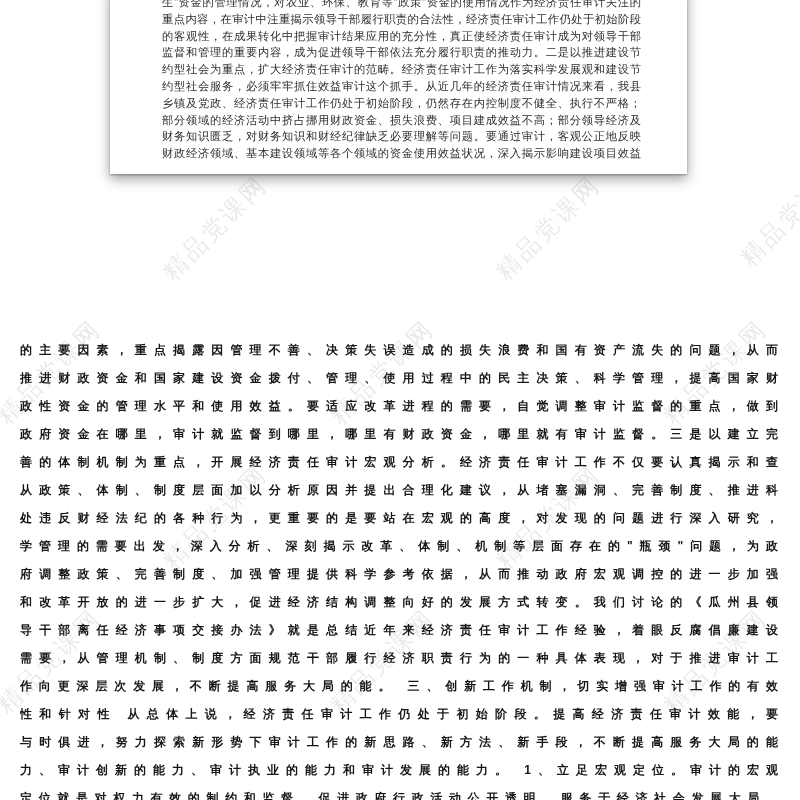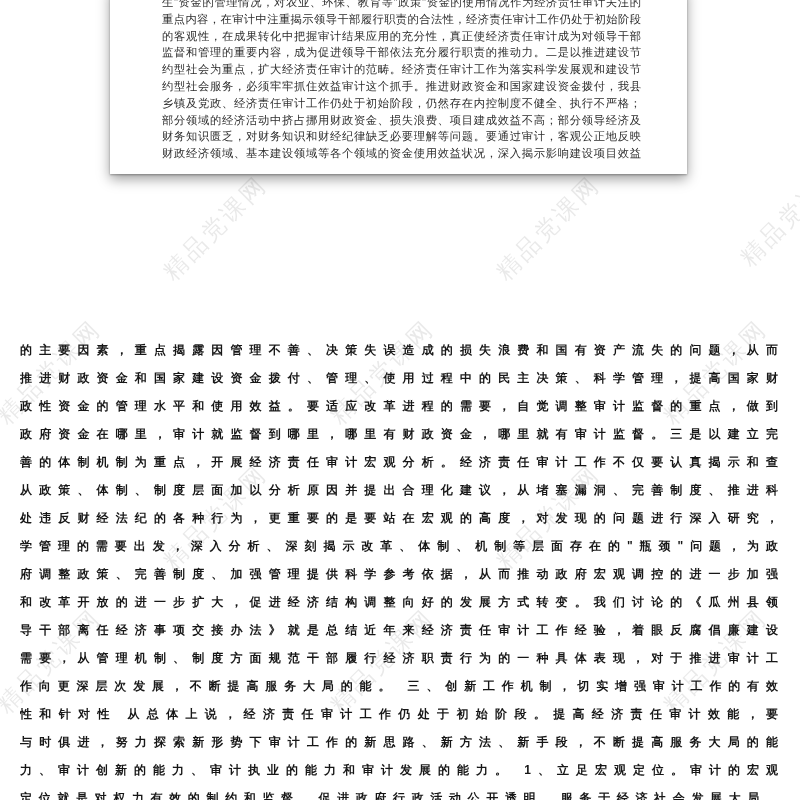--- a/index.html
+++ b/index.html
@@ -102,21 +102,21 @@
     <span class="wm" style="left:715px; top:661px;">精品党课网</span>
   </div>
 
   <div class="page-card">
     <div class="page-card-text">
       <div class="card-line">生"资金的管理情况，对农业、环保、教育等"政策"资金的使用情况作为经济责任审计关注的</div>
       <div class="card-line">重点内容，在审计中注重揭示领导干部履行职责的合法性，经济责任审计工作仍处于初始阶段</div>
       <div class="card-line">的客观性，在成果转化中把握审计结果应用的充分性，真正使经济责任审计成为对领导干部</div>
       <div class="card-line">监督和管理的重要内容，成为促进领导干部依法充分履行职责的推动力。二是以推进建设节</div>
       <div class="card-line">约型社会为重点，扩大经济责任审计的范畴。经济责任审计工作为落实科学发展观和建设节</div>
-      <div class="card-line">约型社会服务，必须牢牢抓住效益审计这个抓手。推进财政资金和国家建设资金拨付，我县</div>
+      <div class="card-line">约型社会服务，必须牢牢抓住效益审计这个抓手。从近几年的经济责任审计情况来看，我县</div>
       <div class="card-line">乡镇及党政、经济责任审计工作仍处于初始阶段，仍然存在内控制度不健全、执行不严格；</div>
       <div class="card-line">部分领域的经济活动中挤占挪用财政资金、损失浪费、项目建成效益不高；部分领导经济及</div>
       <div class="card-line">财务知识匮乏，对财务知识和财经纪律缺乏必要理解等问题。要通过审计，客观公正地反映</div>
       <div class="card-line">财政经济领域、基本建设领域等各个领域的资金使用效益状况，深入揭示影响建设项目效益</div>
     </div>
   </div>
 
   <div class="body-text">
     <div class="body-line">的主要因素，重点揭露因管理不善、决策失误造成的损失浪费和国有资产流失的问题，从而</div>
     <div class="body-line">推进财政资金和国家建设资金拨付、管理、使用过程中的民主决策、科学管理，提高国家财</div>

